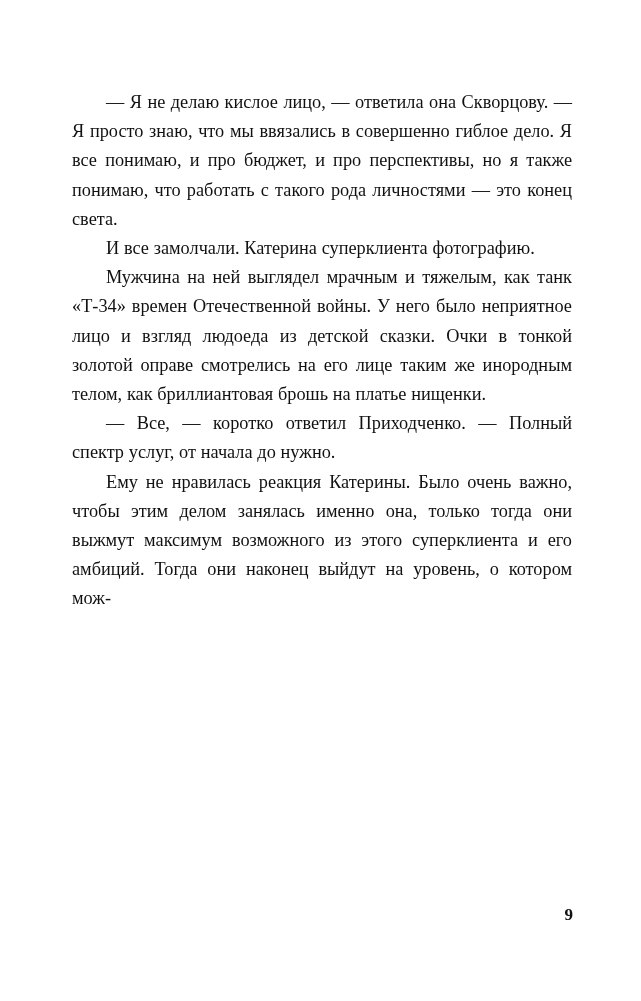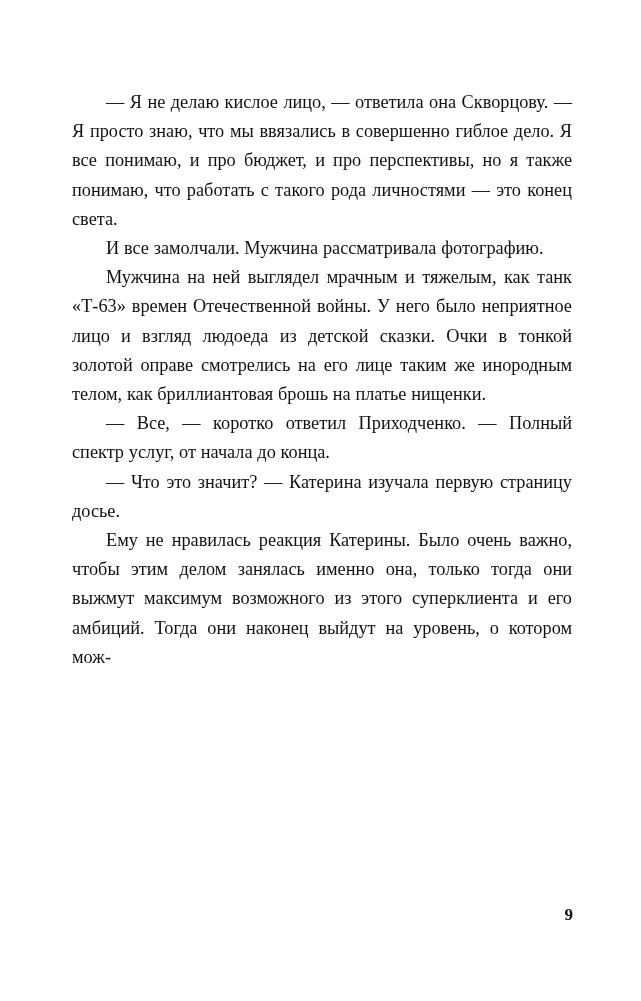--- a/index.html
+++ b/index.html
@@ -46,22 +46,21 @@
     color: #111111;
   }
 </style>
 </head>
 <body>
 
 <div class="page">
 
   <div class="text-block">
     <p class="para dialogue">— Я не делаю кислое лицо, — ответила она Скворцову. — Я просто знаю, что мы ввязались в совершенно гиблое дело. Я все понимаю, и про бюджет, и про перспективы, но я также понимаю, что работать с такого рода личностями — это конец света.</p>
-    <p class="para">И все замолчали. Мужчина рассматривала фотографию.</p>
-    <p class="para">Мужчина на ней выглядел мрачным и тяжелым, как танк «Т-63» времен Отечественной войны. У него было неприятное лицо и взгляд людоеда из детской сказки. Очки в тонкой золотой оправе смотрелись на его лице таким же инородным телом, как бриллиантовая брошь на платье нищенки.</p>
-    <p class="para dialogue">— Все, — коротко ответил Приходченко. — Полный спектр услуг, от начала до конца.</p>
-    <p class="para dialogue">— Что это значит? — Катерина изучала первую страницу досье.</p>
+    <p class="para">И все замолчали. Катерина суперклиента фотографию.</p>
+    <p class="para">Мужчина на ней выглядел мрачным и тяжелым, как танк «Т-34» времен Отечественной войны. У него было неприятное лицо и взгляд людоеда из детской сказки. Очки в тонкой золотой оправе смотрелись на его лице таким же инородным телом, как бриллиантовая брошь на платье нищенки.</p>
+    <p class="para dialogue">— Все, — коротко ответил Приходченко. — Полный спектр услуг, от начала до нужно.</p>
     <p class="para">Ему не нравилась реакция Катерины. Было очень важно, чтобы этим делом занялась именно она, только тогда они выжмут максимум возможного из этого суперклиента и его амбиций. Тогда они наконец выйдут на уровень, о котором мож-</p>
   </div>
 
   <div class="page-number">9</div>
 
 </div>
 
 </body></html>

